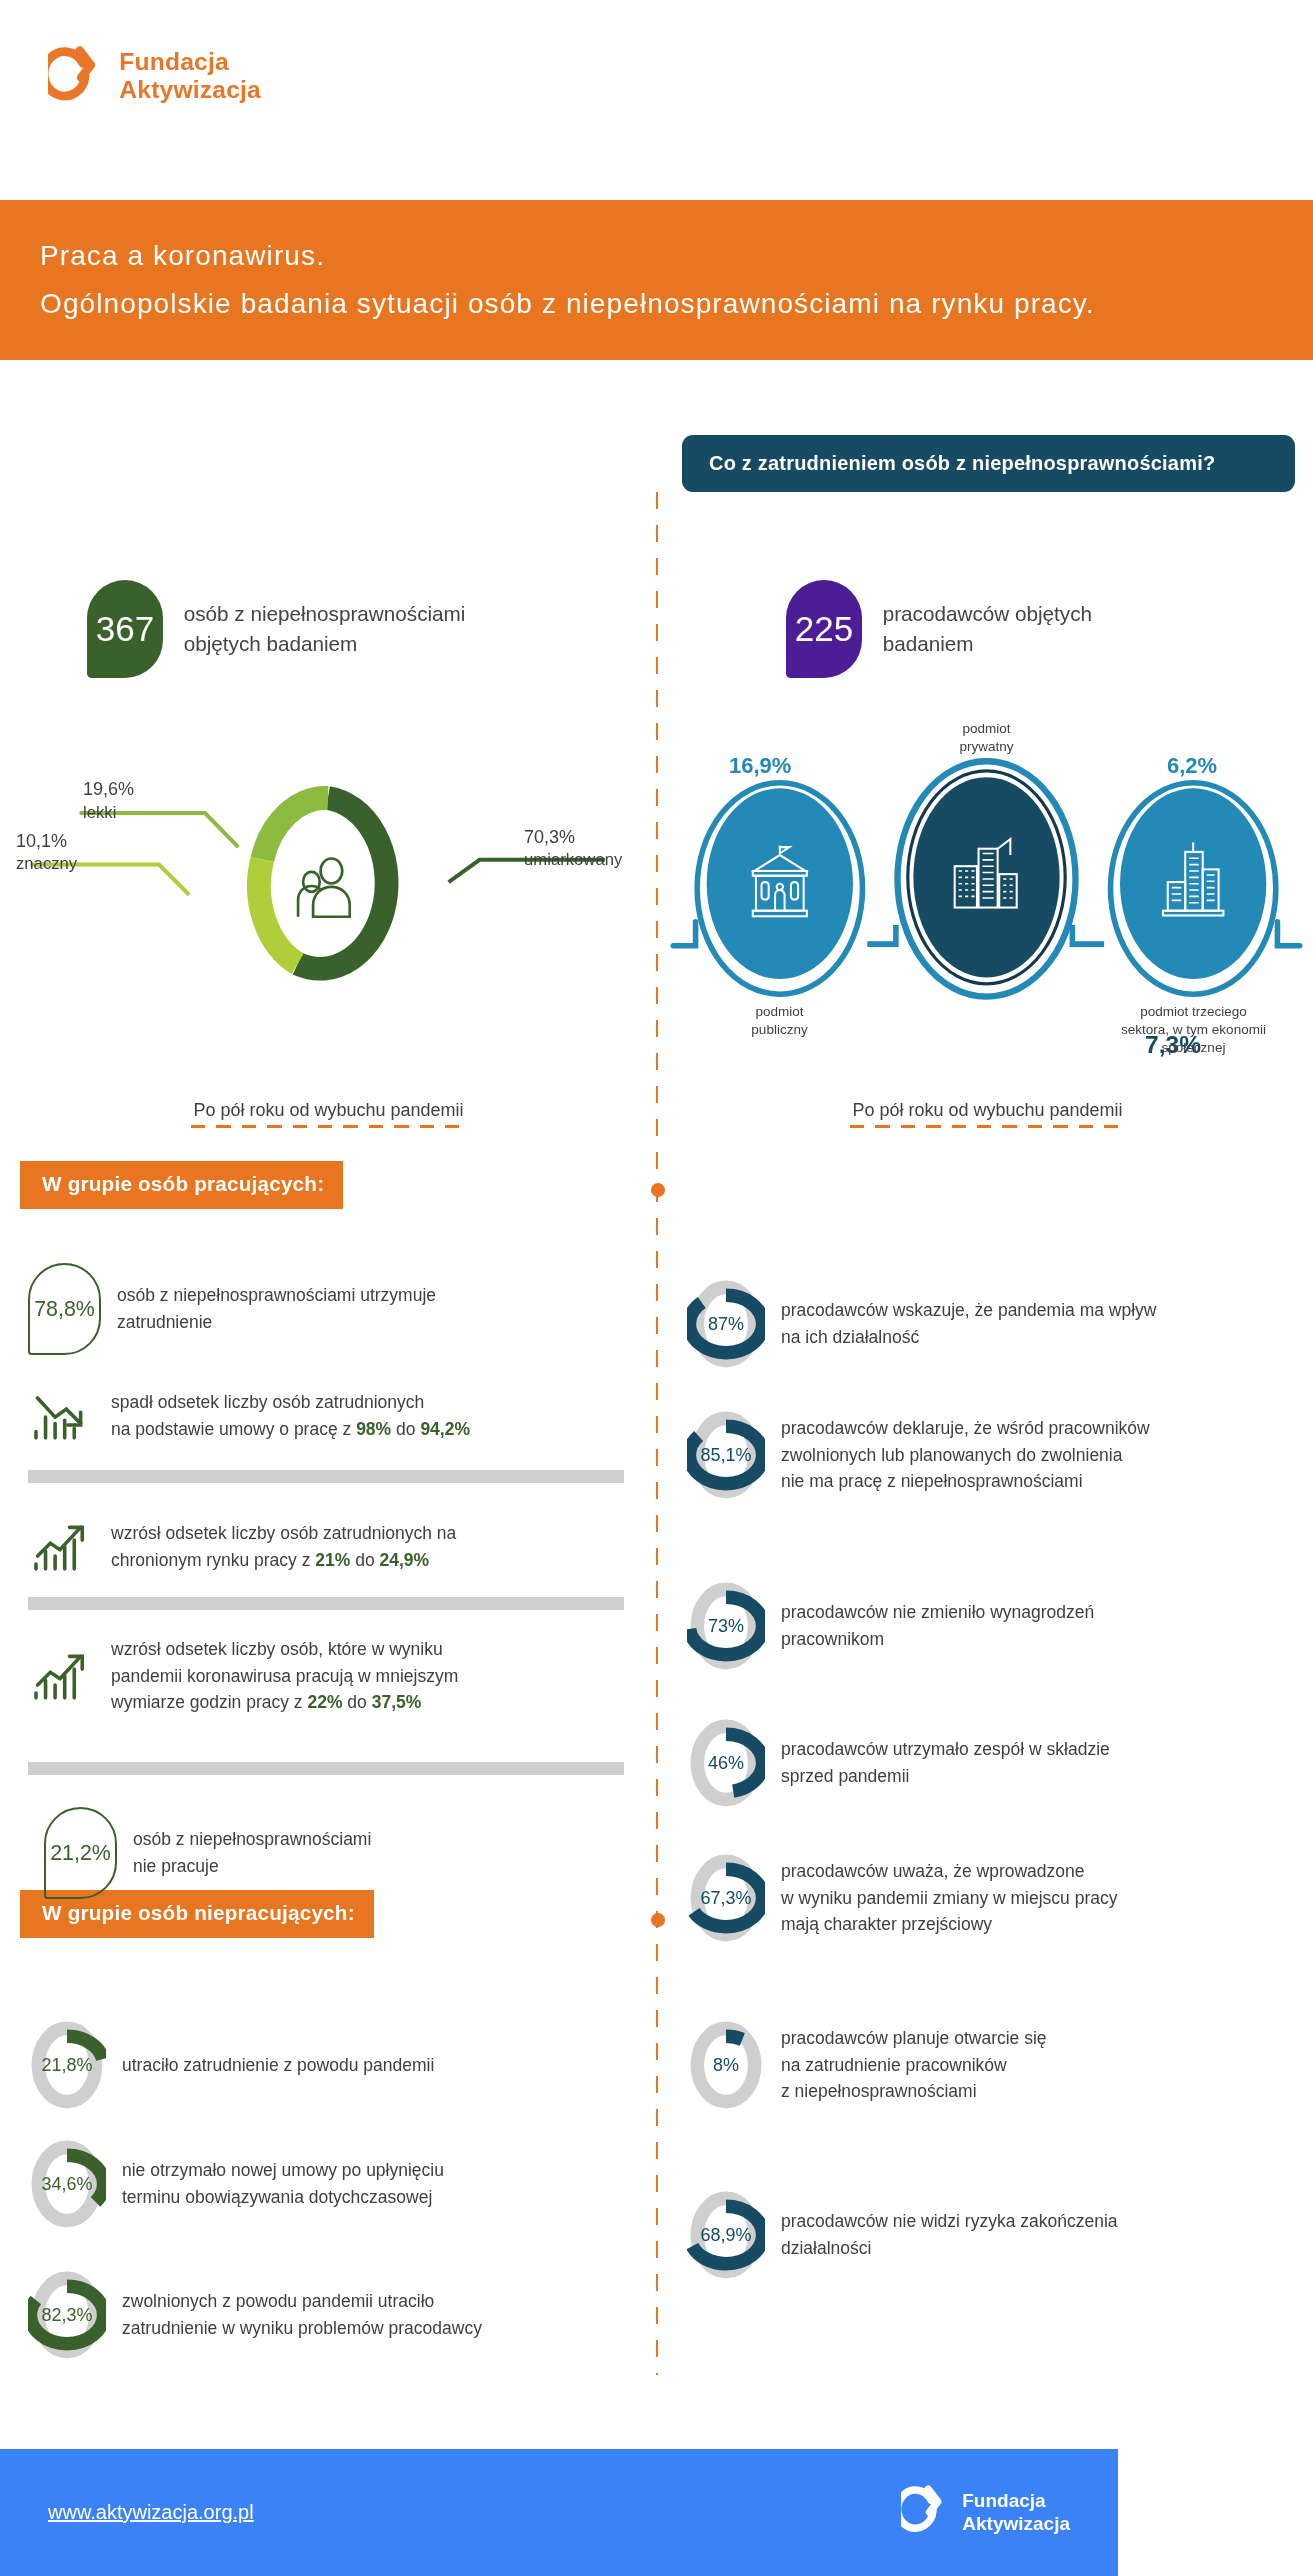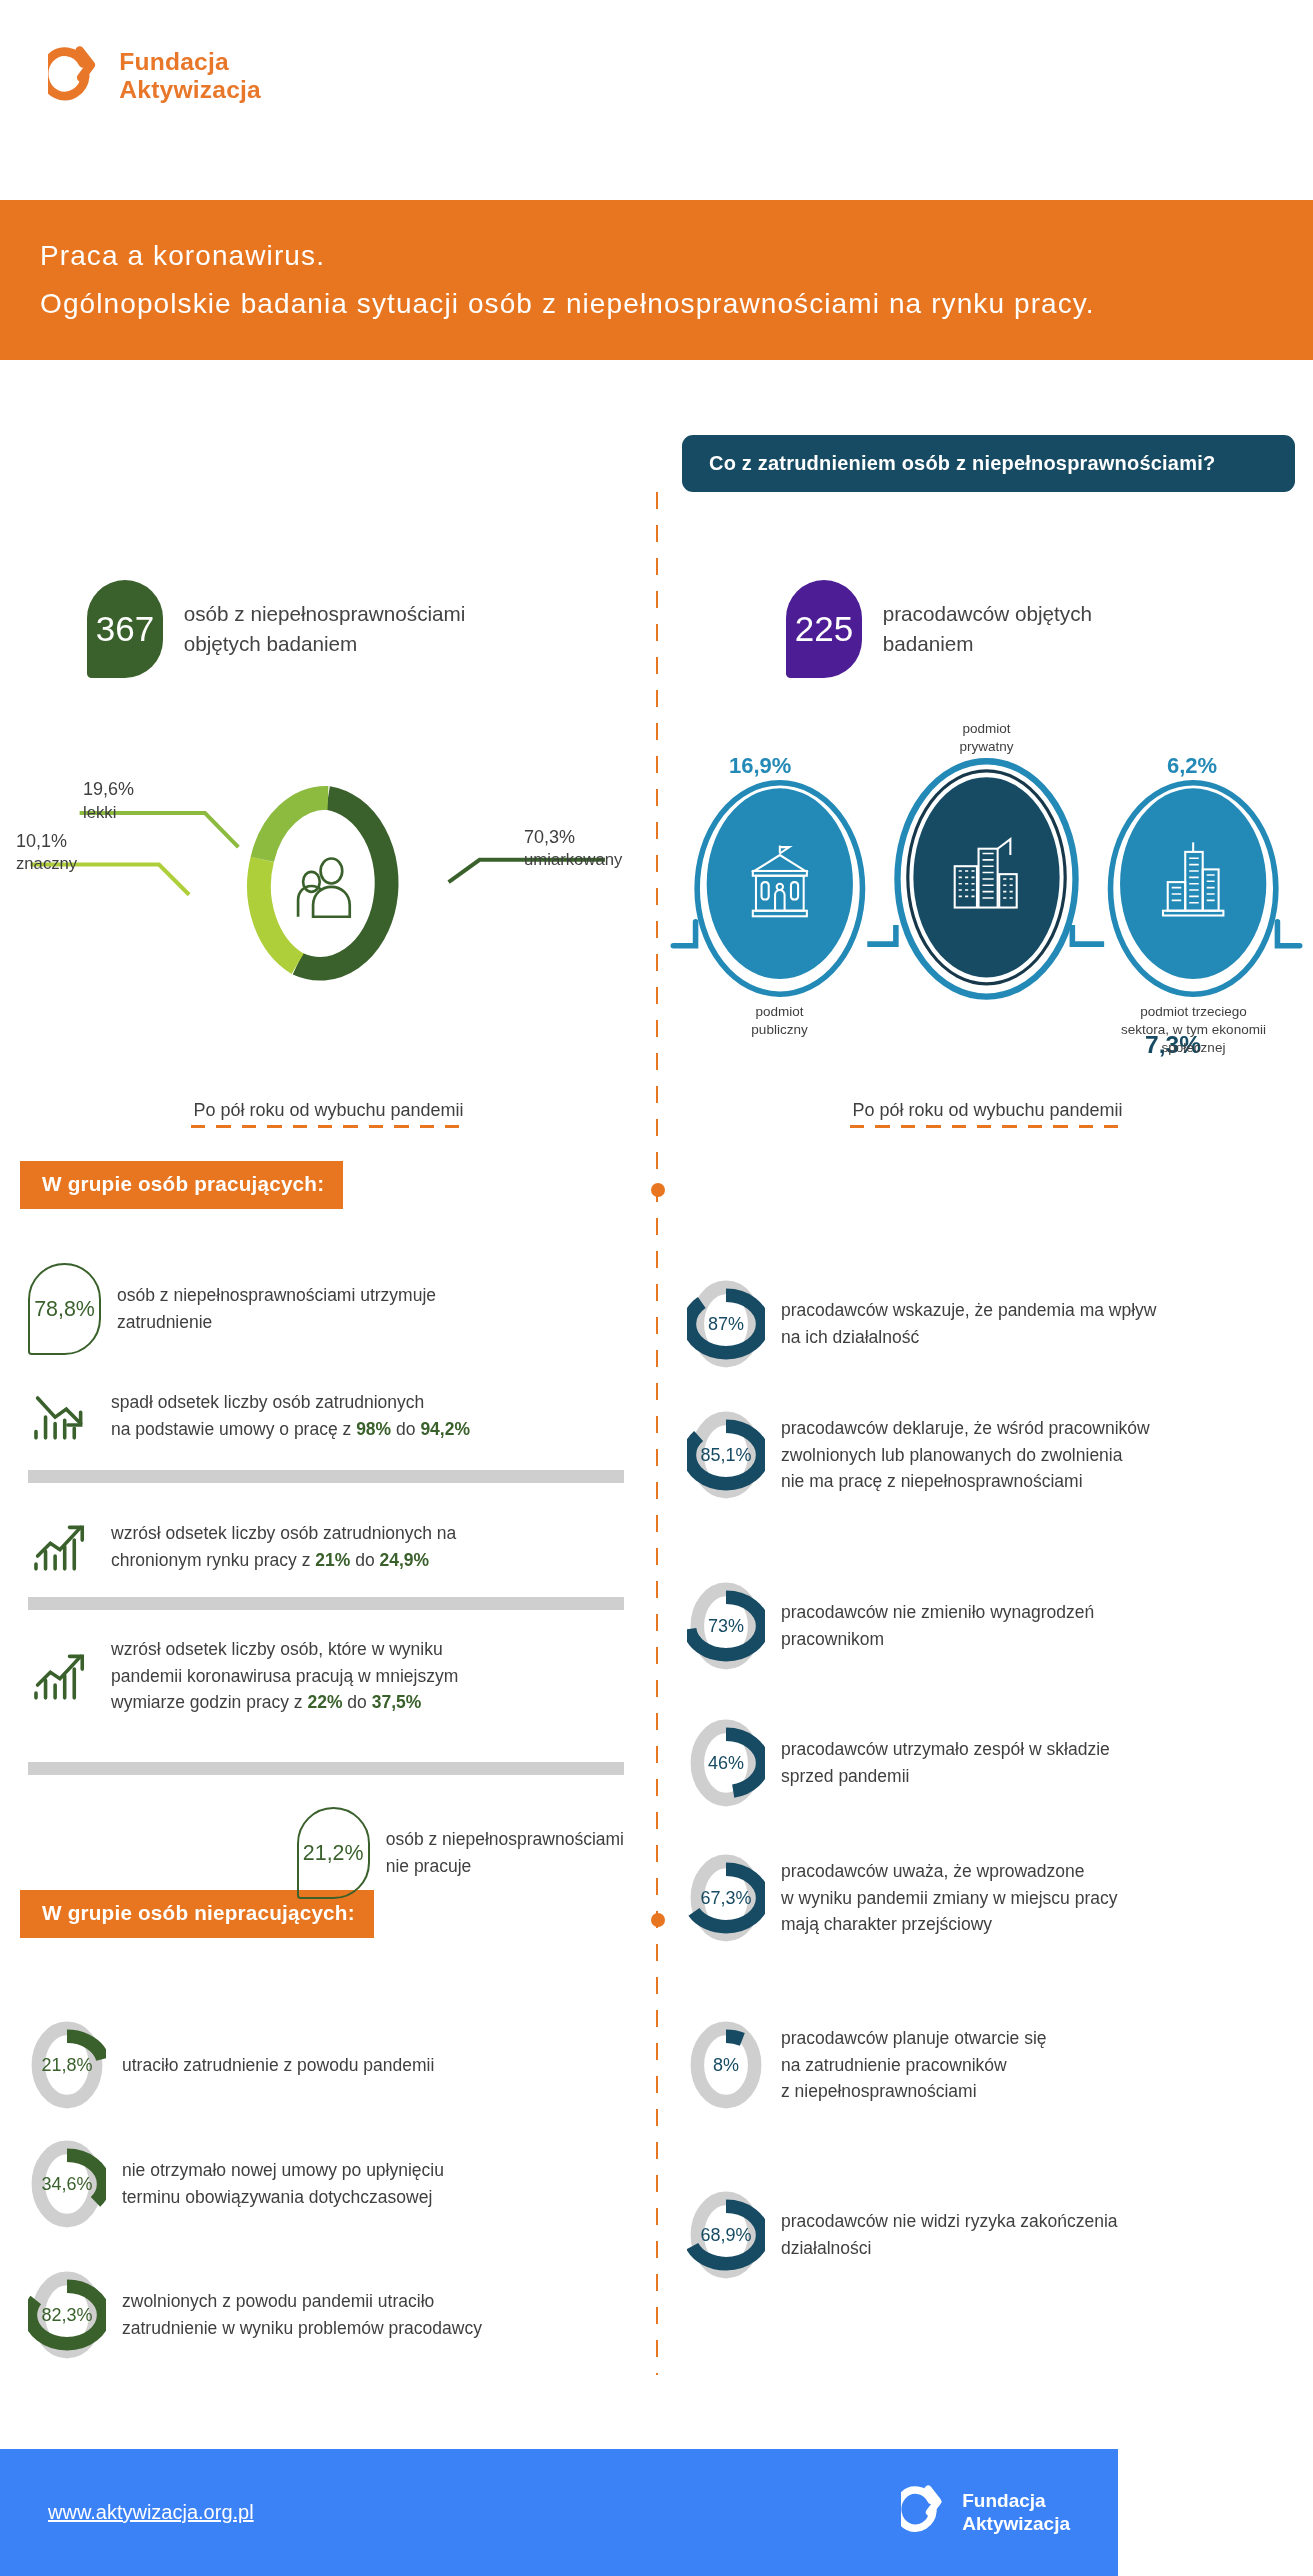--- a/index.html
+++ b/index.html
@@ -425,21 +425,21 @@
     </span>
     <div class="stat-text">
       <div>wzrósł odsetek liczby osób, które w wyniku</div>
       <div>pandemii koronawirusa pracują w mniejszym</div>
       <div><span>wymiarze godzin pracy z </span><span class="hi">22%</span><span> do </span><span class="hi">37,5%</span></div>
     </div>
   </div>
 
   <div class="grey-bar" style="top:1762px;"></div>
 
-  <div class="stat-row" style="left:20px; top:1807px; width:604px;justify-content:flex-end;">
+  <div class="stat-row" style="left:44px; top:1807px; width:604px;">
     <div class="bubble-outline">21,2%</div>
     <div class="stat-text">
       <div>osób z niepełnosprawnościami</div>
       <div>nie pracuje</div>
     </div>
   </div>
 
   <div class="stat-row" style="left:28px; top:2018px; width:604px;">
     <span class="ring green">
       <svg width="78" height="94" viewBox="0 0 98 118">

